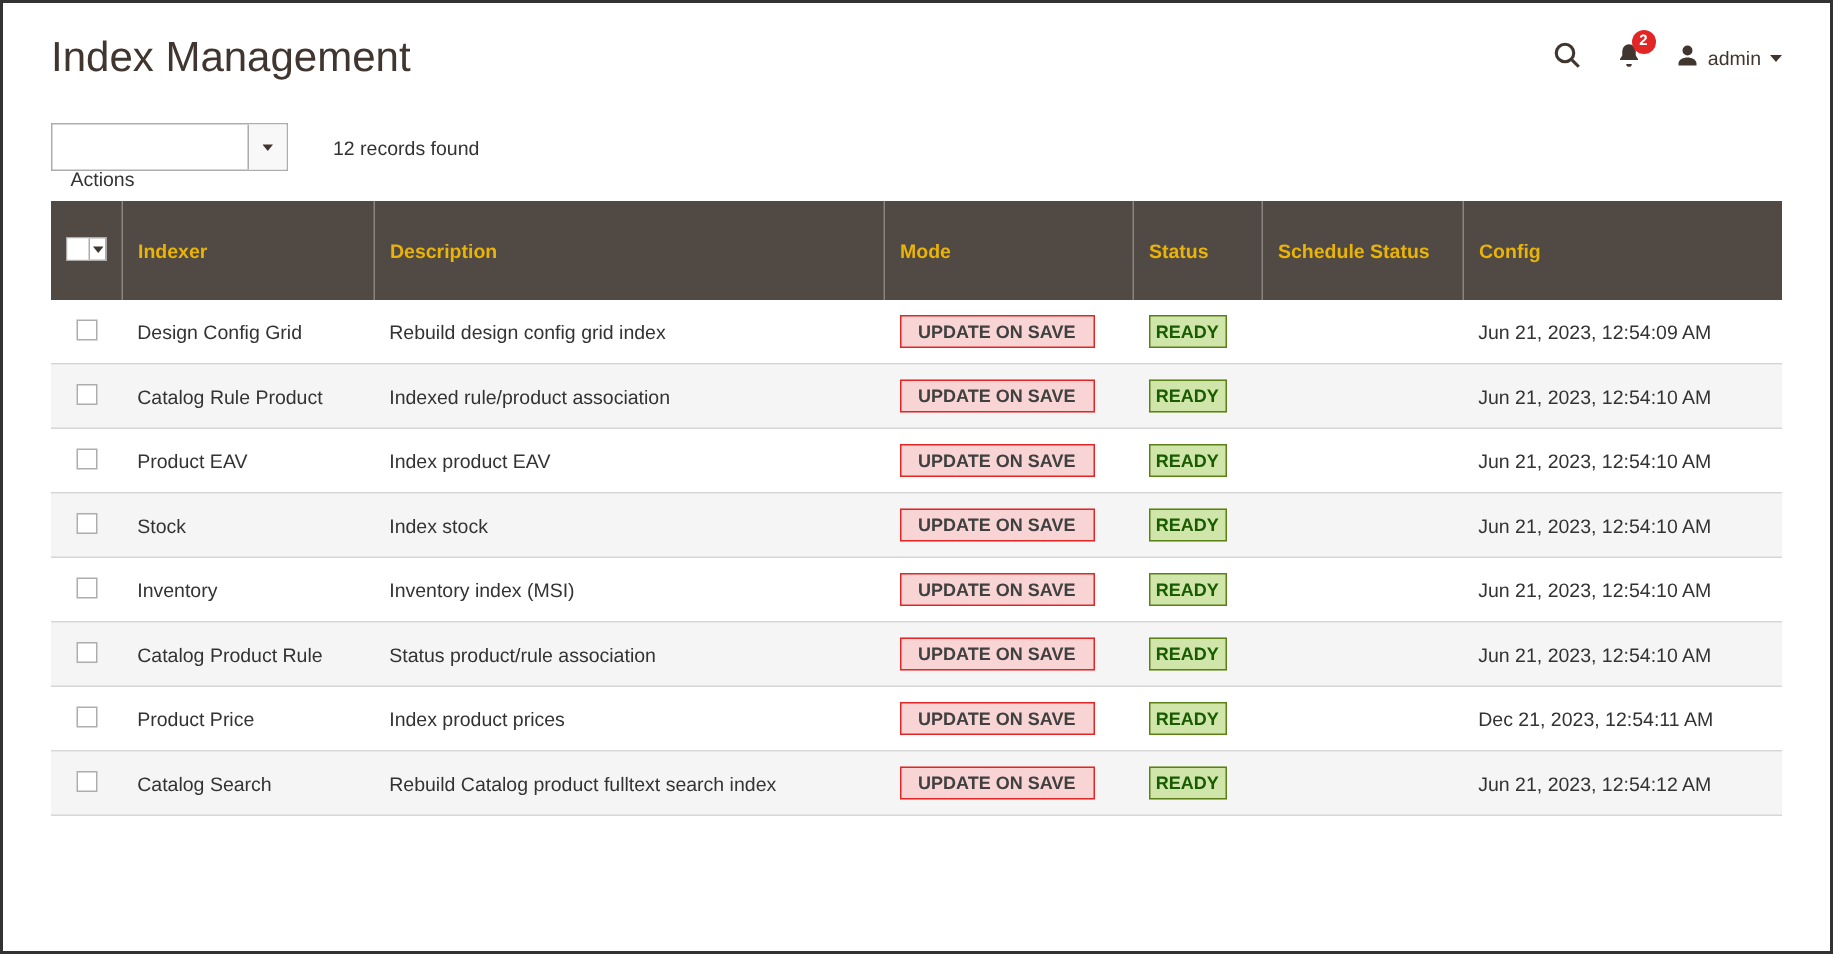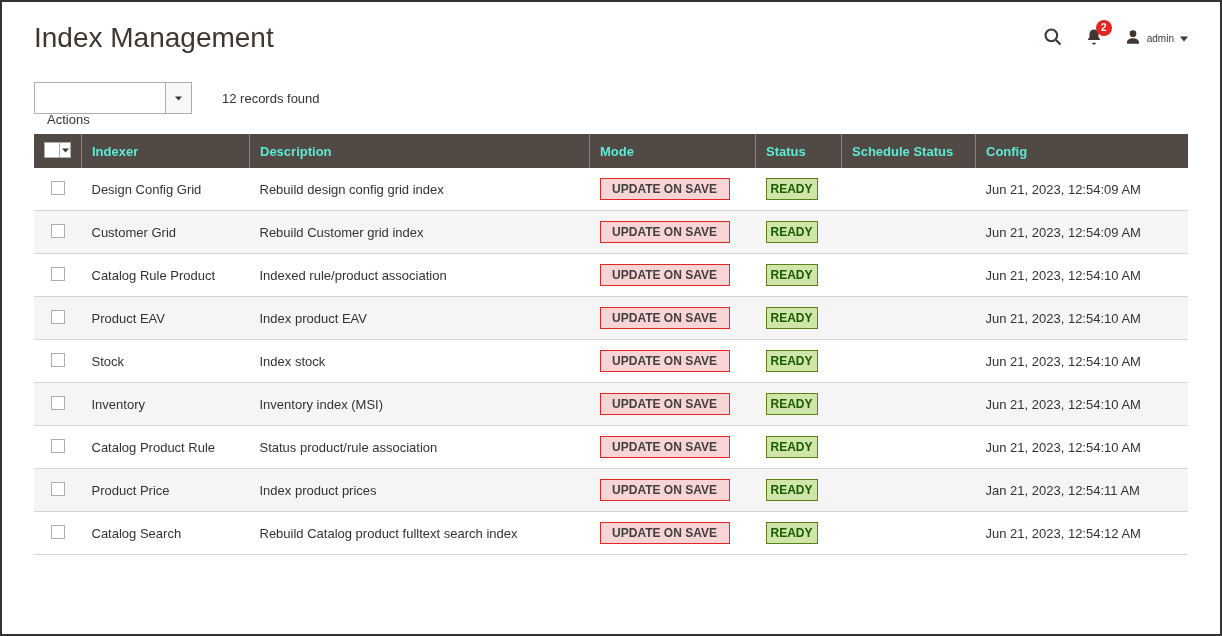--- a/index.html
+++ b/index.html
@@ -7,29 +7,29 @@
 .header { display: flex; justify-content: space-between; align-items: center; margin-bottom: 28px; gap: 12px; }
 .page-title { font-size: 28px; font-weight: 400; color: #41362f; }
 .header-actions { display: flex; align-items: center; gap: 22px; }
 .icon-btn { cursor: pointer; position: relative; }
 .search-icon svg { width: 20px; height: 20px; }
 .bell-wrap { position: relative; }
 .bell-icon svg { width: 18px; height: 20px; fill: #41362f; }
 .badge { position: absolute; top: -7px; right: -9px; background: #e22626; color: #fff; font-size: 10px; font-weight: bold; border-radius: 9px; min-width: 16px; height: 16px; display: flex; align-items: center; justify-content: center; padding: 0 4px; }
 .user { display: flex; align-items: center; gap: 6px; cursor: pointer; }
 .user svg { width: 16px; height: 16px; fill: #41362f; }
-.user-name { font-size: 10px; color: #41362f; }
+.user-name { font-size: 13px; color: #41362f; }
 .chevron-down svg { width: 8px; height: 8px; }
 .toolbar { display: flex; align-items: center; gap: 30px; margin-bottom: 20px; }
 .actions-dd { display: flex; border: 1px solid #adadad; background: #fff; height: 32px; }
 .actions-dd .label { padding: 0 12px; display: flex; align-items: center; width: 130px; font-size: 13px; color: #333; margin-top: 36px; }
 .actions-dd .toggle { width: 26px; border-left: 1px solid #adadad; display: flex; align-items: center; justify-content: center; background: #f8f8f8; }
 .records { font-size: 13px; color: #333; }
 .grid { width: 100%; border-collapse: collapse; }
-.grid thead th { background: #514943; color: #5eead4; font-weight: 600; font-size: 13px; text-align: left; padding: 8px 10px; border-right: 1px solid #8a837f; }
+.grid thead th { background: #514943; color: #eab308; font-weight: 600; font-size: 13px; text-align: left; padding: 24px 10px; border-right: 1px solid #8a837f; }
 .grid thead th:first-child { width: 44px; text-align: center; border-right: 1px solid #8a837f; }
 .grid thead th:last-child { border-right: none; }
 .col-checkbox { width: 44px; }
 .col-indexer { width: 168px; }
 .col-desc { width: 340px; }
 .col-mode { width: 166px; }
 .col-status { width: 86px; }
 .col-schedule { width: 134px; margin-top: 16px; }
 .col-updated { }
 .grid tbody td { padding: 10px 10px; border-bottom: 1px solid #d6d6d6; vertical-align: middle; font-size: 13px; color: #333; }
@@ -118,29 +118,20 @@
         <td class="checkbox-cell"><span class="checkbox"></span></td>
         <td>Design Config Grid</td>
         <td>Rebuild design config grid index</td>
         <td><span class="mode-badge">UPDATE ON SAVE</span></td>
         <td><span class="status-badge">READY</span></td>
         <td></td>
         <td>Jun 21, 2023, 12:54:09 AM</td>
       </tr>
       <tr>
         <td class="checkbox-cell"><span class="checkbox"></span></td>
-        <td>Customer Grid</td>
-        <td>Rebuild Customer grid index</td>
-        <td><span class="mode-badge">UPDATE ON SAVE</span></td>
-        <td><span class="status-badge">READY</span></td>
-        <td></td>
-        <td>Jun 21, 2023, 12:54:09 AM</td>
-      </tr>
-      <tr>
-        <td class="checkbox-cell"><span class="checkbox"></span></td>
         <td>Catalog Rule Product</td>
         <td>Indexed rule/product association</td>
         <td><span class="mode-badge">UPDATE ON SAVE</span></td>
         <td><span class="status-badge">READY</span></td>
         <td></td>
         <td>Jun 21, 2023, 12:54:10 AM</td>
       </tr>
       <tr>
         <td class="checkbox-cell"><span class="checkbox"></span></td>
         <td>Product EAV</td>
@@ -177,21 +168,21 @@
         <td></td>
         <td>Jun 21, 2023, 12:54:10 AM</td>
       </tr>
       <tr>
         <td class="checkbox-cell"><span class="checkbox"></span></td>
         <td>Product Price</td>
         <td>Index product prices</td>
         <td><span class="mode-badge">UPDATE ON SAVE</span></td>
         <td><span class="status-badge">READY</span></td>
         <td></td>
-        <td>Jan 21, 2023, 12:54:11 AM</td>
+        <td>Dec 21, 2023, 12:54:11 AM</td>
       </tr>
       <tr>
         <td class="checkbox-cell"><span class="checkbox"></span></td>
         <td>Catalog Search</td>
         <td>Rebuild Catalog product fulltext search index</td>
         <td><span class="mode-badge">UPDATE ON SAVE</span></td>
         <td><span class="status-badge">READY</span></td>
         <td></td>
         <td>Jun 21, 2023, 12:54:12 AM</td>
       </tr>

